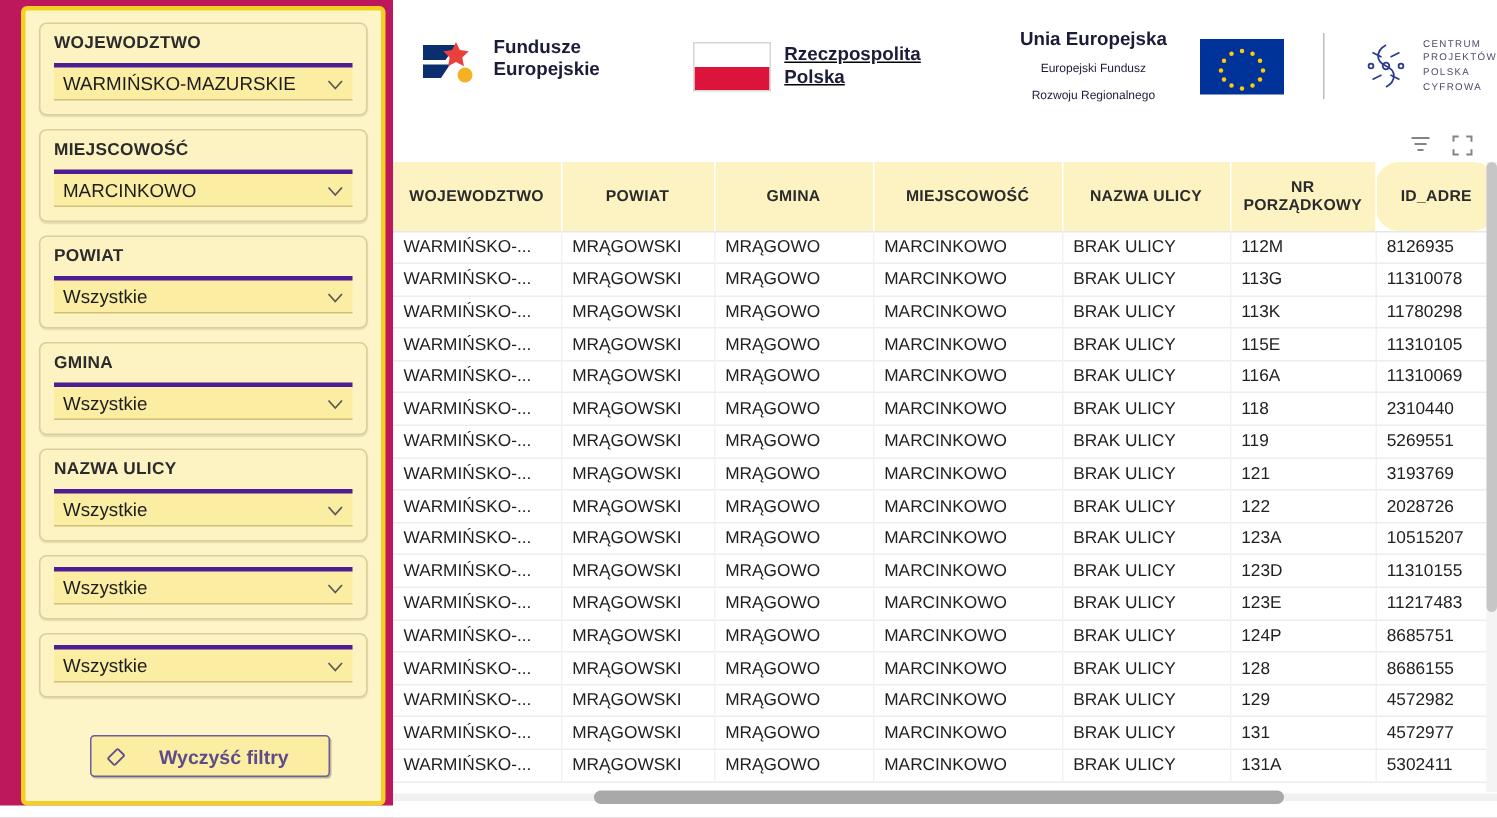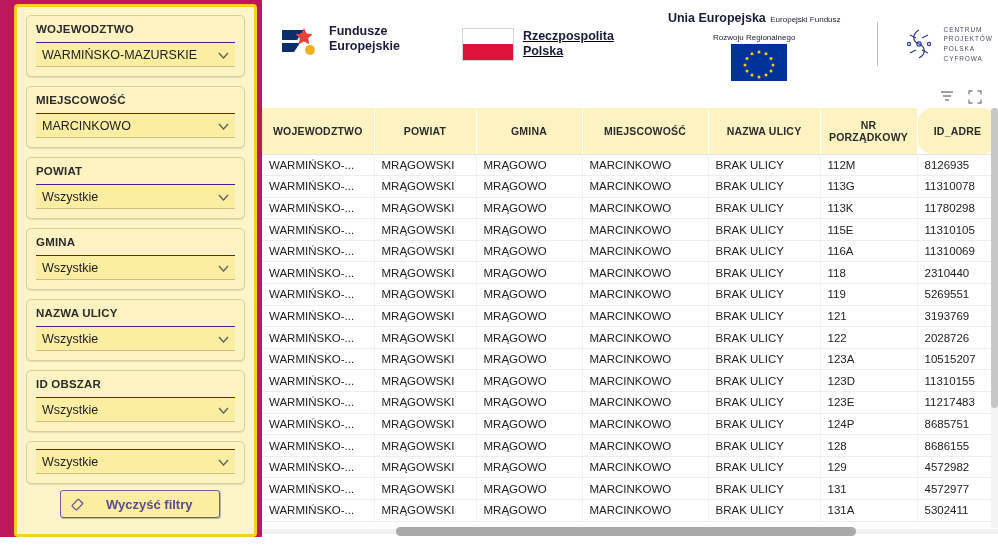--- a/index.html
+++ b/index.html
@@ -37,21 +37,21 @@
   .filter-label {
     font-size: 11.5px;
     font-weight: bold;
     color: #2b2b2b;
     letter-spacing: 0.2px;
     margin-bottom: 7px;
   }
   .filter-select {
     position: relative;
     background: #fbeda2;
-    border-top: 1px solid #4c1d95;
+    border-top: 3px solid #4c1d95;
     border-bottom: 1px solid #cfc07e;
     border-left: none; border-right: none;
     height: 25px;
     display: flex;
     align-items: center;
     padding: 0 22px 0 6px;
   }
   .filter-value {
     font-size: 12.5px;
     color: #1d1d1d;
@@ -111,21 +111,21 @@
     color: #1b1b3a;
     line-height: 1.22;
   }
   .logo-rp { display: flex; align-items: center; margin-left: 62px; text-decoration: underline; }
   .flag {
     width: 52px; height: 33px;
     margin-right: 9px;
     border: 1px solid #d6d6d6;
     background: linear-gradient(to bottom, #ffffff 0 50%, #dc143c 50% 100%);
   }
-  .logo-eu { display: flex; align-items: center; margin-left: 54px; flex-direction: column; }
+  .logo-eu { display: flex; align-items: center; margin-left: 54px; }
   .eu-labels { text-align: center; margin-right: 10px; }
   .eu-title { font-size: 12.5px; font-weight: bold; color: #1b1b3a; }
   .eu-sub { font-size: 8px; color: #1b1b3a; line-height: 1.25; margin-top: 2px; }
   .eu-flag {
     width: 56px; height: 37px;
     background: #003399;
     position: relative;
   }
   .divider {
     width: 1px; height: 44px;
@@ -294,21 +294,20 @@
           <div class="filter-select">
             <span class="filter-value">Wszystkie</span>
             <span class="chev">
               <svg viewBox="0 0 11 7" width="11" height="7">
                 <path d="M1 1 L5.5 6 L10 1" fill="none" stroke="#5b5b5b" stroke-width="1.2"></path>
               </svg>
             </span>
           </div>
         </div>
         <div class="filter-card">
-          <div class="filter-label">ID OBSZAR</div>
           <div class="filter-select">
             <span class="filter-value">Wszystkie</span>
             <span class="chev">
               <svg viewBox="0 0 11 7" width="11" height="7">
                 <path d="M1 1 L5.5 6 L10 1" fill="none" stroke="#5b5b5b" stroke-width="1.2"></path>
               </svg>
             </span>
           </div>
         </div>
         <div class="filter-card">

